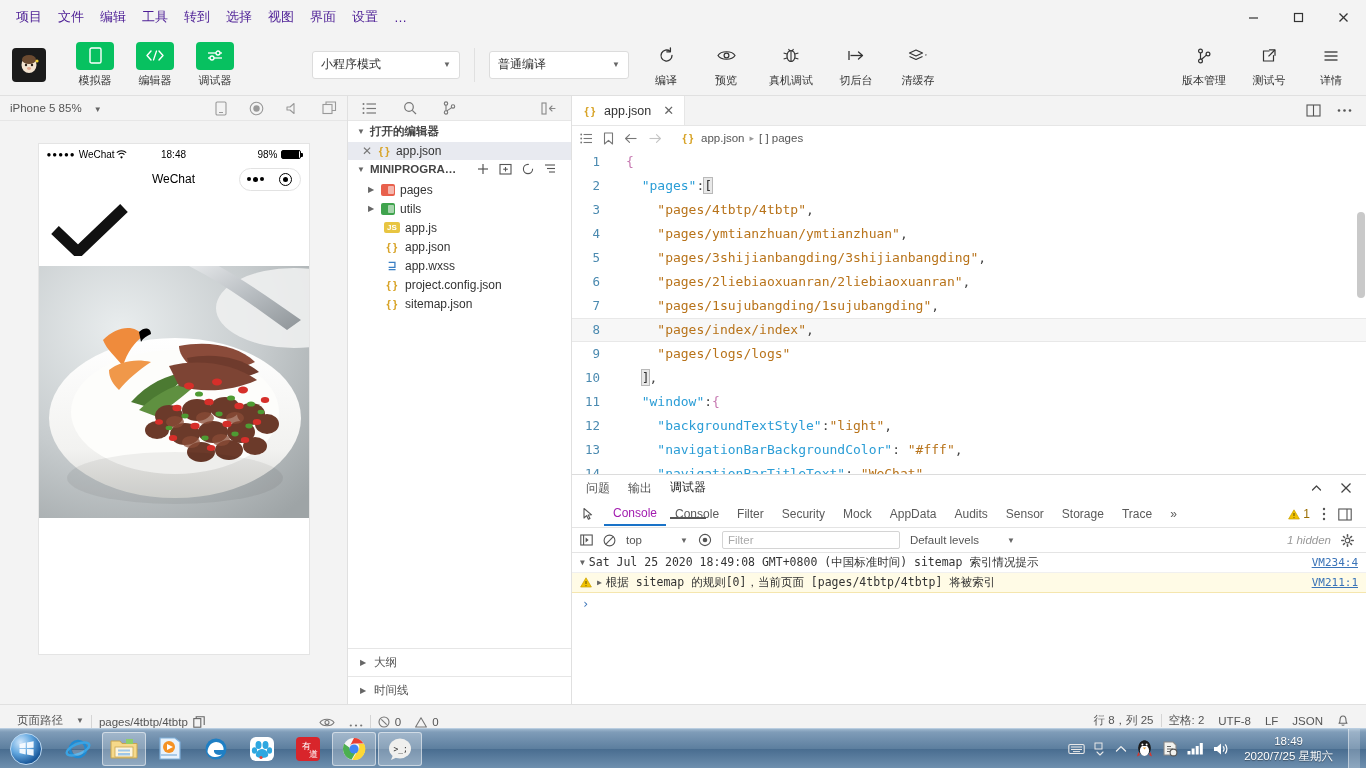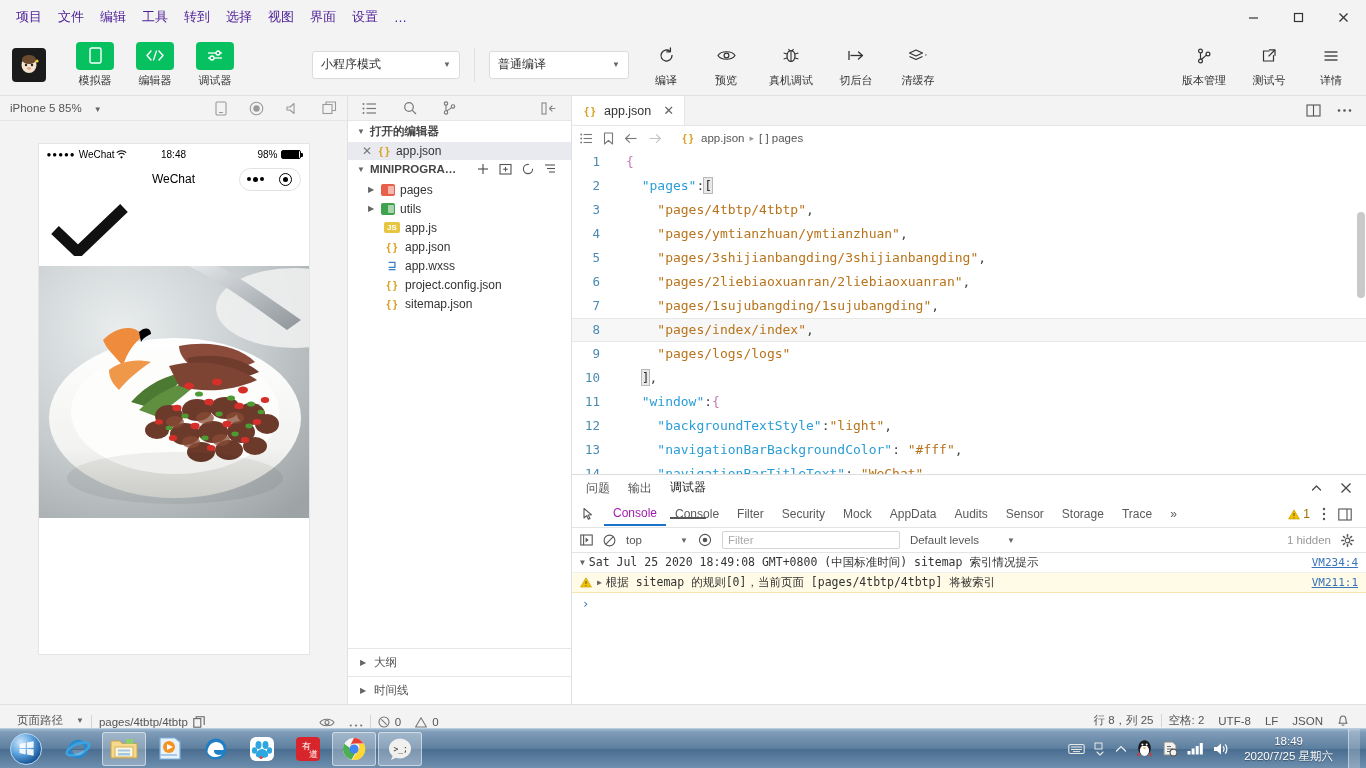--- a/index.html
+++ b/index.html
@@ -184,21 +184,21 @@
   .dt-tabs .right { margin-left:auto; display:flex; align-items:center; gap:12px; padding-right:8px; }
   .warn-badge { color: #9a6d00; display:flex; align-items:center; gap:3px; }
   .filters {
     height: 25px; display: flex; align-items: center; gap: 10px; padding: 0 8px;
     border-bottom: 1px solid #e4e4e4; font-size: 11.5px; color: #555; flex:none;
   }
   .filter-input {
     width: 178px; height: 18px; border: 1px solid #d4d4d4; border-radius: 2px; background: #fff;
     font-size: 11.5px; color: #aaa; padding: 0 5px; display:flex; align-items:center;
   }
-  .filters .right { margin-left:auto; display:flex; align-items:center; gap:10px; color:#999; padding-right:4px; }
+  .filters .right { margin-left:auto; display:flex; align-items:center; gap:10px; color:#999; padding-right:4px;font-style:italic; }
   .console-out { flex: 1; overflow: hidden; font-family: "DejaVu Sans Mono","Liberation Mono",monospace; font-size: 11.5px; }
   .log-row { display:flex; align-items:center; padding: 2px 8px; border-bottom: 1px solid #f0f0f0; position:relative; }
   .log-row.warn { background: #fffbe6; border-bottom: 1px solid #f5e6ae; }
   .log-src { margin-left:auto; color:#3b74b8; text-decoration: underline; font-size: 11px; padding-left: 8px; }
   .tri { font-size: 8px; color:#666; margin-right: 4px; }
   .prompt { padding: 4px 10px; color:#3b74b8; font-size: 12px; }
 
   
   .statusbar {
     height: 24px; display: flex; align-items: flex-end; background: #f3f3f3;

